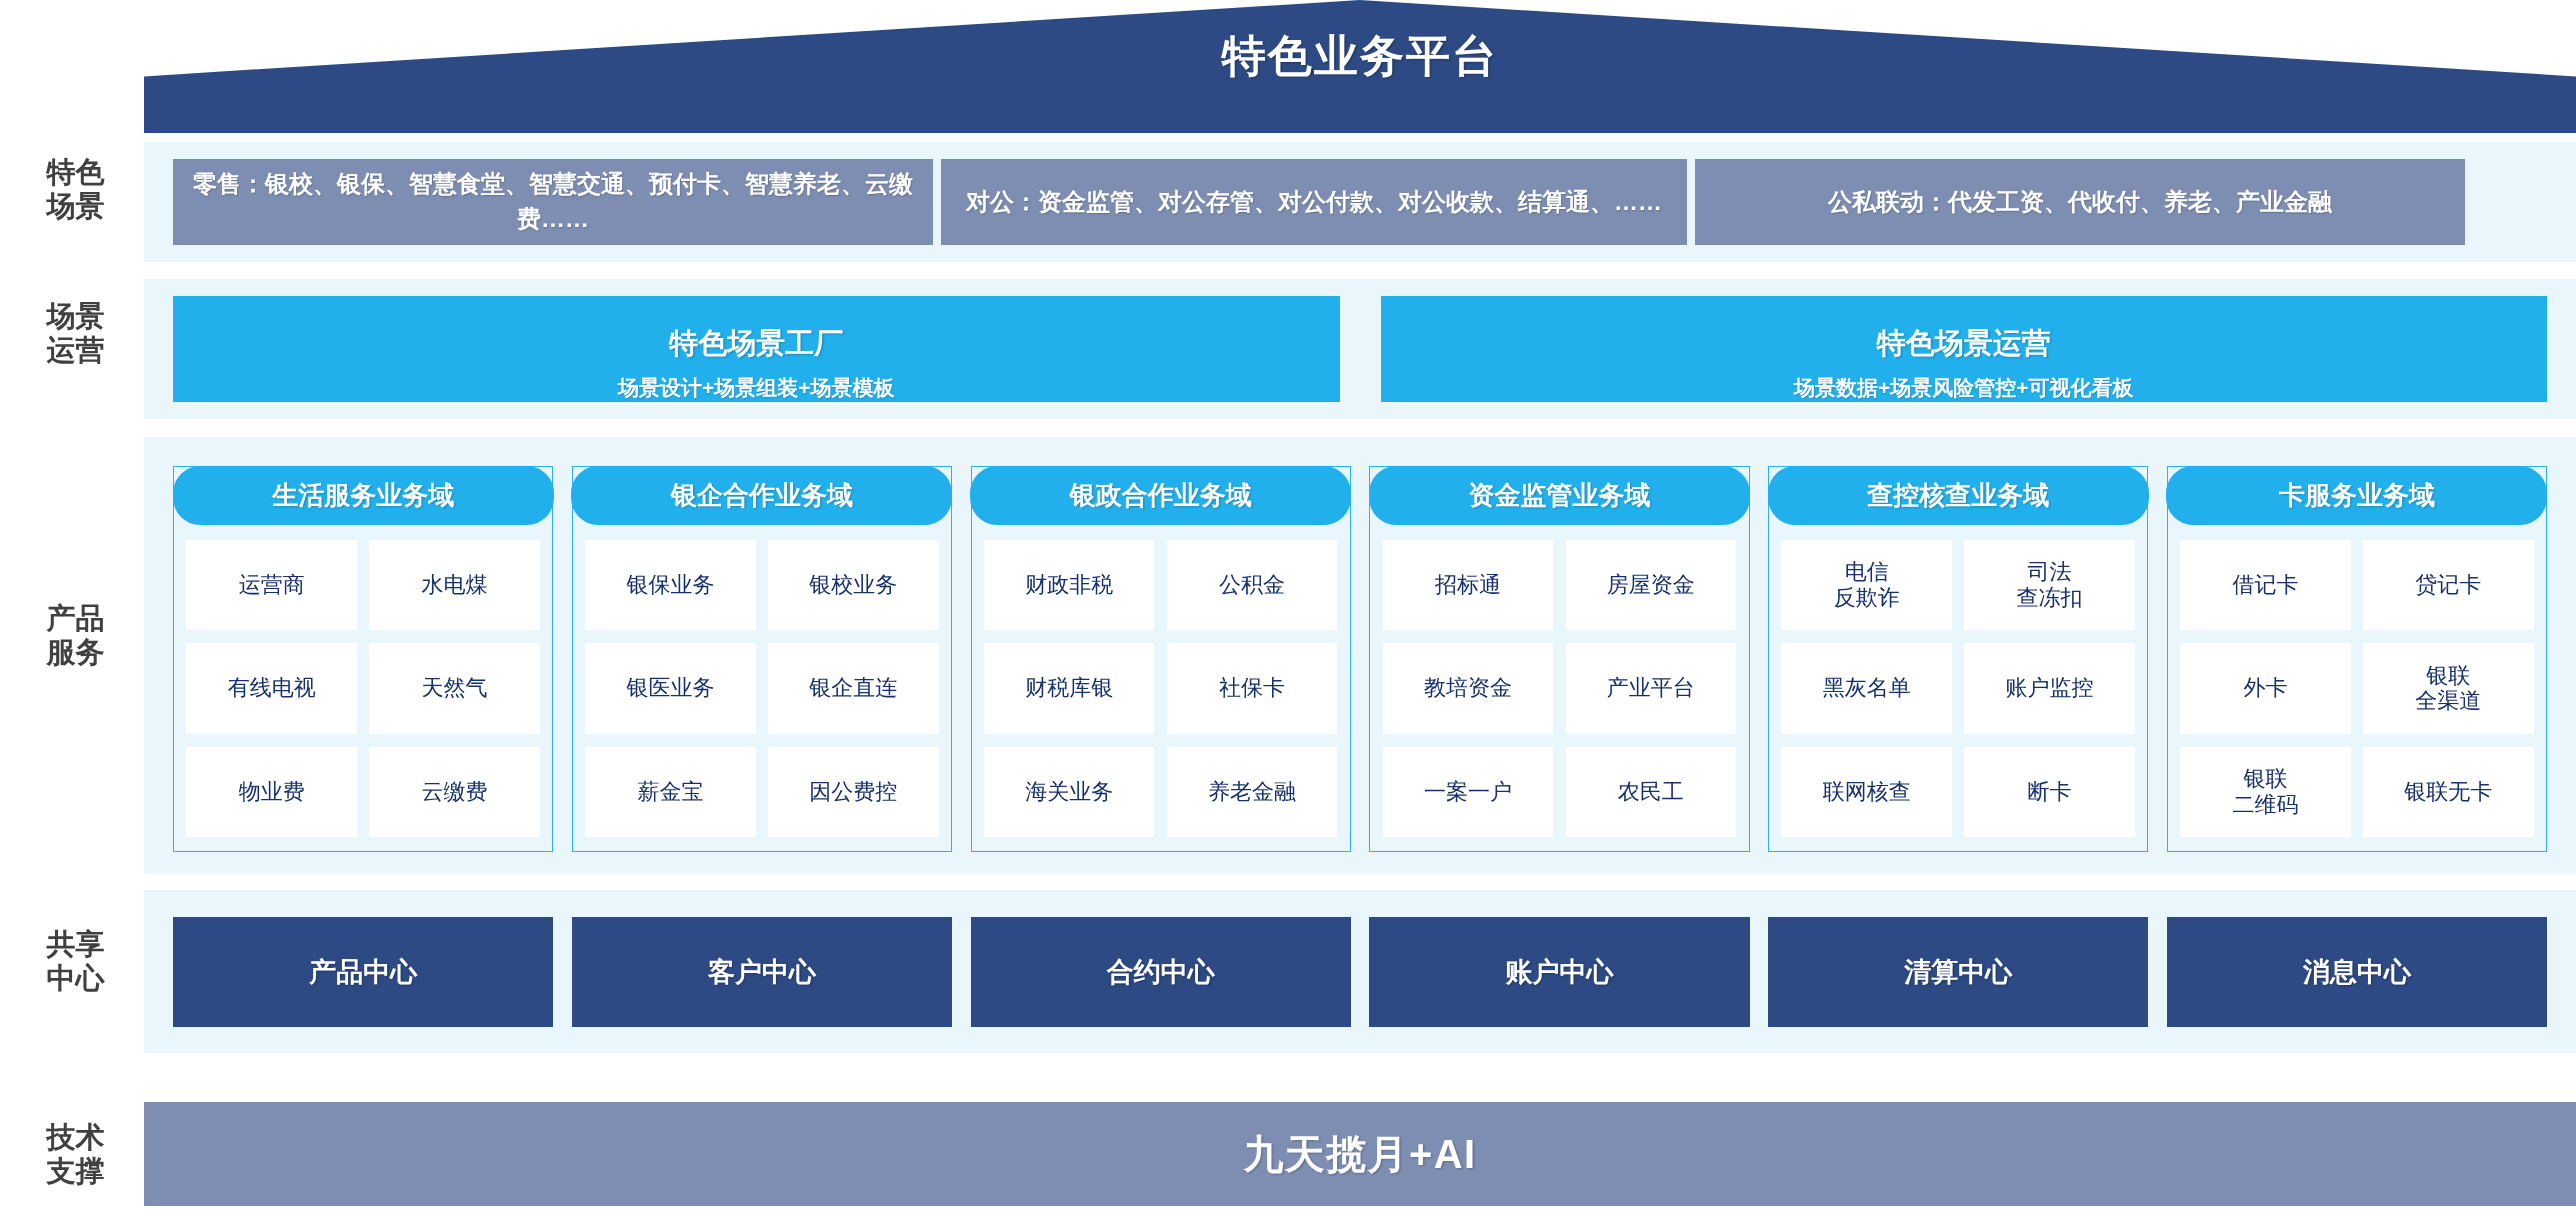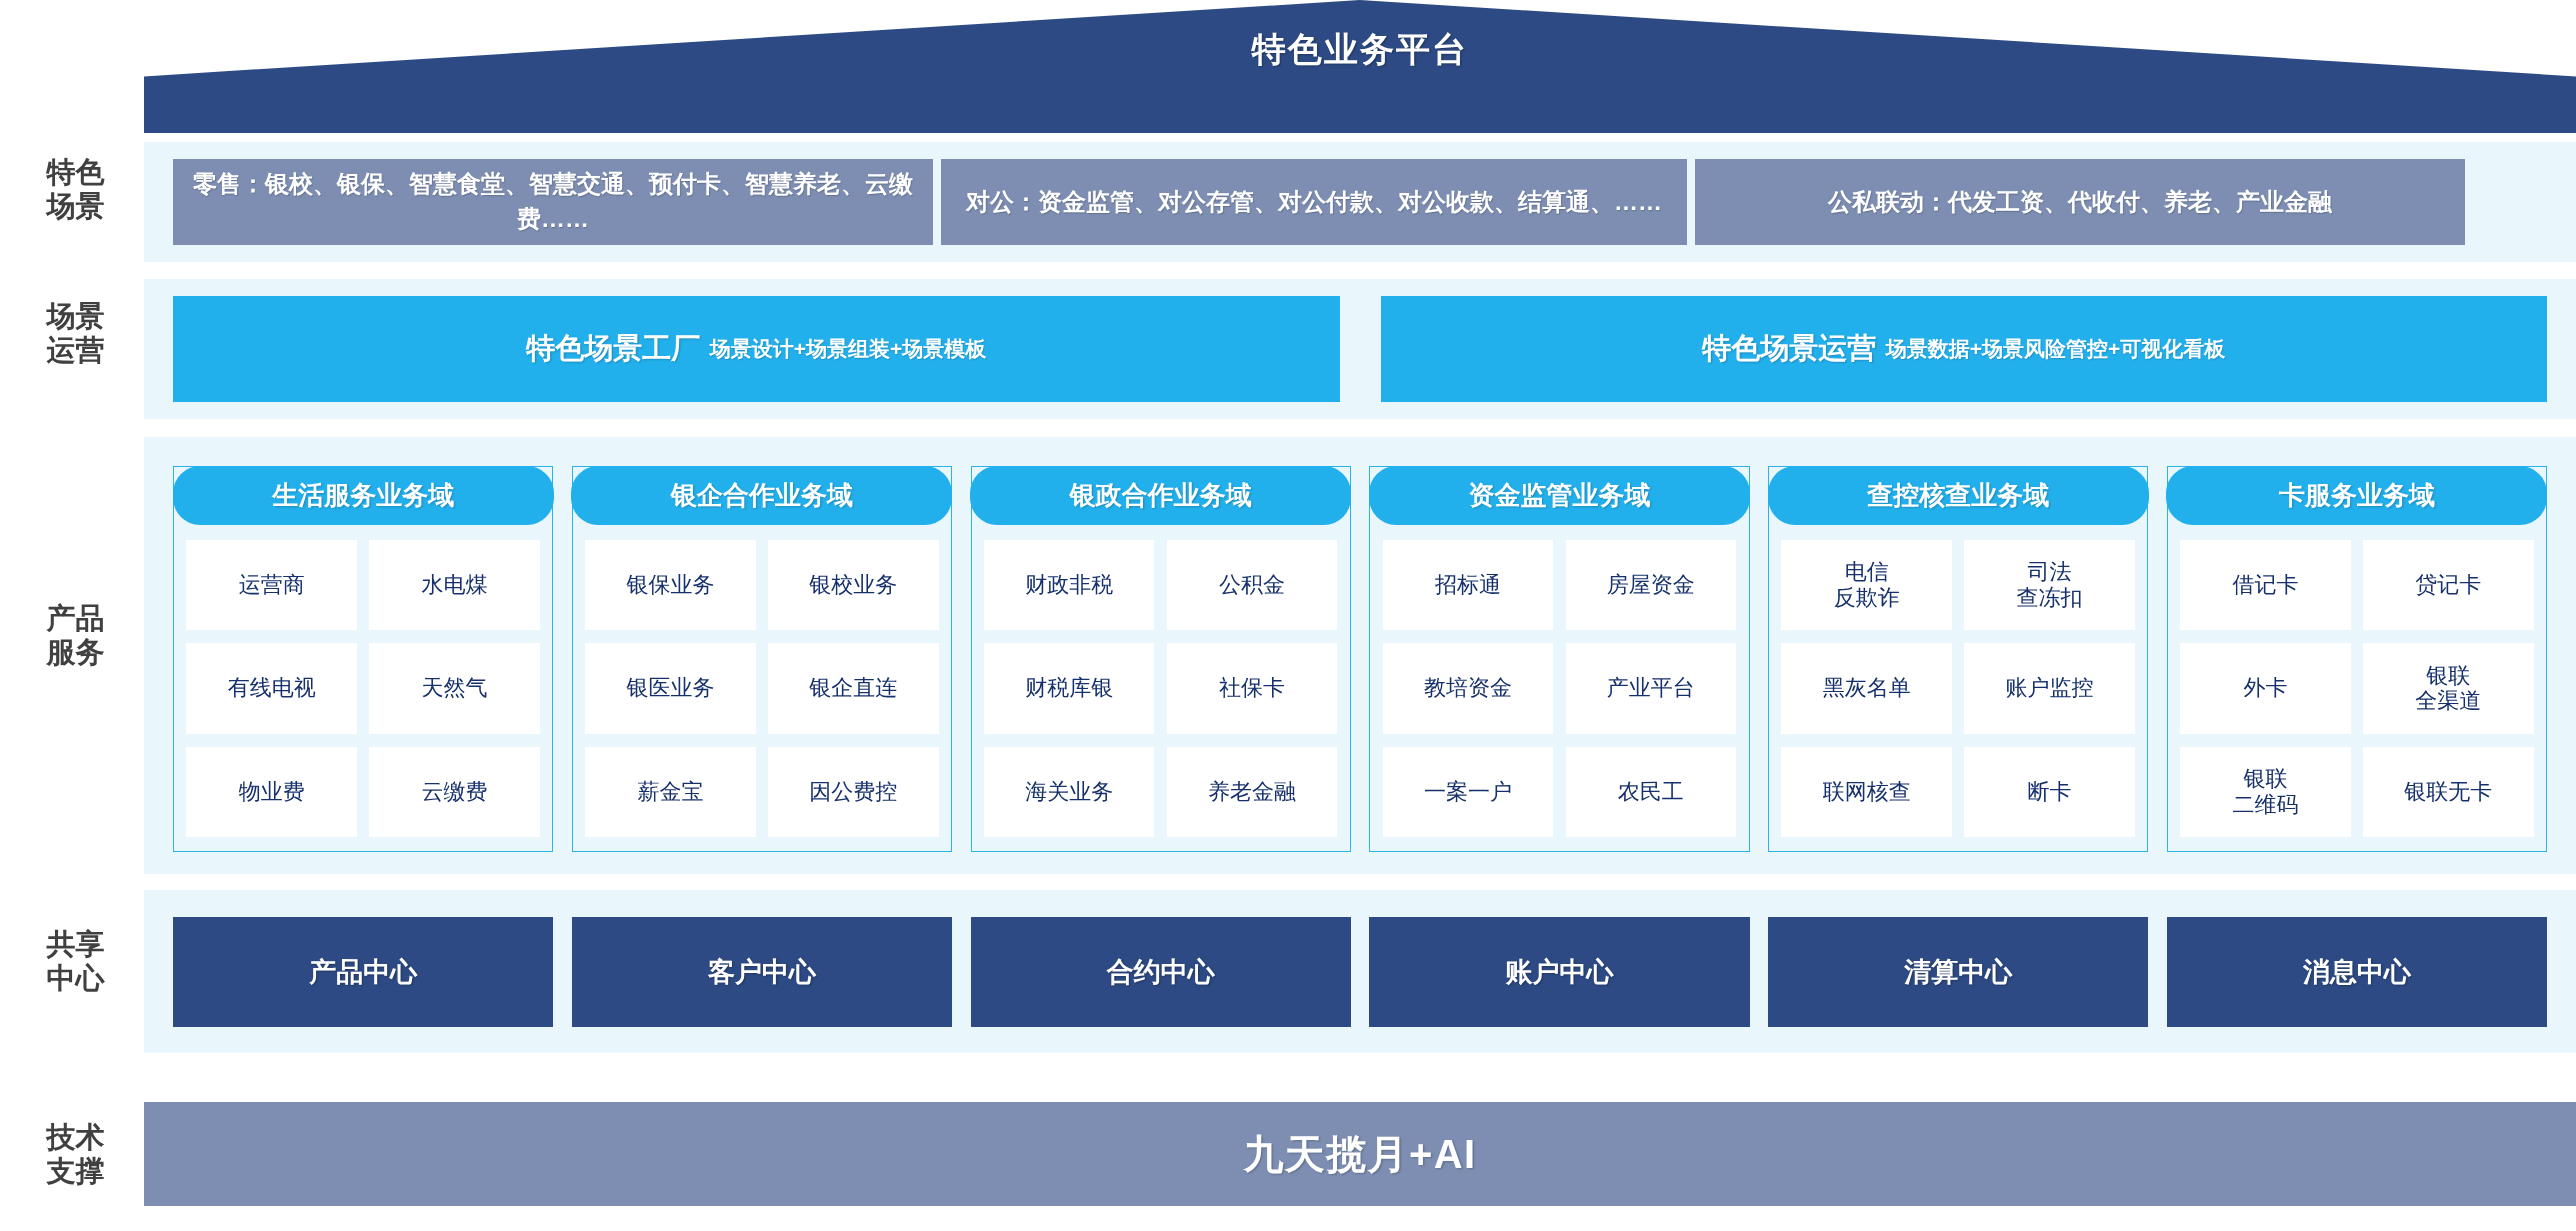--- a/index.html
+++ b/index.html
@@ -14,21 +14,21 @@
   
   .roof {
     position: absolute; left: 144px; top: 0px;
     width: 2432px; height: 133px;
   }
   .roof svg { display: block; width: 100%; height: 100%; }
   .roof-title {
     position: absolute; left: 0; top: 27px; width: 100%;
     text-align: center;
     color: #ffffff;
-    font-size: 34px; font-weight: bold; letter-spacing: 2.1px;
+    font-size: 44px; font-weight: bold; letter-spacing: 2.1px;
     text-shadow: 1.4px 1.4px 2.1px rgba(0,0,0,0.25);
   }
 
   
   .row-label {
     position: absolute; left: 20.5px; width: 110px;
     text-align: center;
     color: #404040; font-size: 29px; font-weight: bold;
     line-height: 1.16;
   }
@@ -59,22 +59,22 @@
 
   
   #band-ops { top: 279px; height: 140px; }
   .ops-wrap {
     position: absolute; left: 0; top: 0; width: 100%; height: 100%;
     display: flex; align-items: center; padding: 0 29px; gap: 41px;
   }
   .ops-box {
     flex: 1 1 0; height: 106px;
     background: #22b0ec; color: #ffffff;
-    display: flex; flex-direction: row;
-    align-items: center; justify-content: center; gap: 9.6px;
+    display: flex; flex-direction: column;
+    align-items: center; justify-content: flex-end; gap: 9.6px;
   }
   .ops-title { font-size: 29px; font-weight: bold; text-shadow: 1.4px 1.4px 2.1px rgba(0,0,0,0.2); }
   .ops-sub   { font-size: 21px; font-weight: bold; text-shadow: 0.7px 0.7px 1.4px rgba(0,0,0,0.18); }
 
   
   #band-products { top: 437px; height: 437px; }
   .prod-wrap {
     position: absolute; left: 0; top: 0; width: 100%; height: 100%;
     display: flex; align-items: flex-start; padding: 29px 29px 22px 29px; gap: 18.5px;
   }

